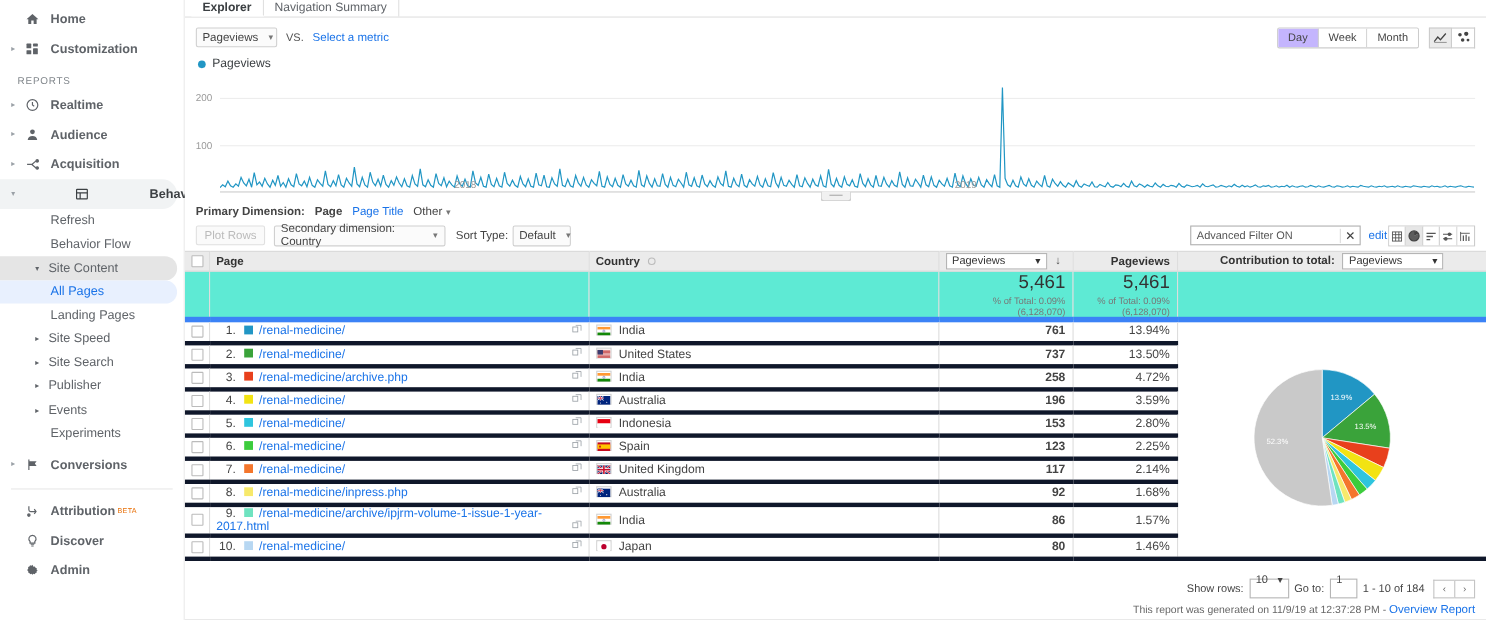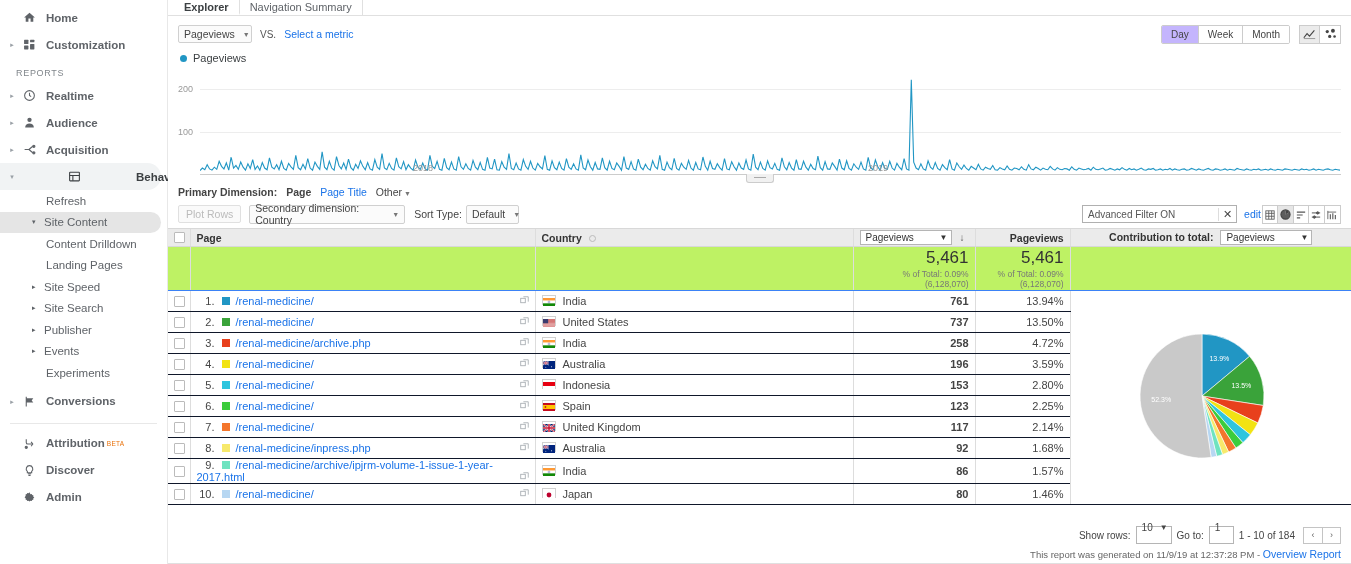--- a/index.html
+++ b/index.html
@@ -84,29 +84,29 @@
   .viewicons { position:absolute; right:10px; top:5px; display:flex; border:1px solid #ccc; }
   .vi { width:15.5px; height:17px; border-right:1px solid #ccc; display:flex; align-items:center;
         justify-content:center; background:#fff; cursor:pointer; }
   .vi:last-child { border-right:none; }
   .vi.on { background:#e6e6e6; }
 
   
   table.gt { border-collapse:collapse; width:100%; font-size:11px; table-layout:fixed; }
   .gt th { background:#ebebeb; border-top:1px solid #d8d8d8; border-bottom:1px solid #d8d8d8;
            font-size:10.5px; color:#333; font-weight:bold; text-align:left; height:18px; padding:0 6px; }
-  .gt td { border-bottom:1px solid #0f172a; height:21px; padding:0 6px; color:#444; }
+  .gt td { border-bottom:4px solid #0f172a; height:21px; padding:0 6px; color:#444; }
   .col-chk { width:22px; }
   .col-page { width:345px; }
   .col-country { width:318px; }
   .col-pv { width:122px; }
   .col-pct { width:95px; }
   .col-pie { }
   .vsep { border-left:1px solid #ddd; }
-  .tot td { background:#bef264; border-bottom:1px solid #3b82f6; height:44px; vertical-align:middle;}
+  .tot td { background:#5eead4; border-bottom:5px solid #3b82f6; height:44px; vertical-align:middle;}
   .bignum { font-size:17px; color:#333; text-align:right; }
   .subnum { font-size:8.5px; color:#777; text-align:right; margin-top:1px; }
   .chk { width:11px; height:11px; border:1px solid #bbb; background:#fff; border-radius:1px; display:block;}
   .rown { color:#444; display:inline-block; width:18px; text-align:right; }
   .sw { display:inline-block; width:8px; height:8px; margin:0 6px 0 7px; }
   .pl { color:#1a73e8; cursor:pointer; }
   .popicon { float:right; color:#9aa0a6; }
   .flag { display:inline-block; width:14px; height:10px; margin-right:7px; vertical-align:-1px;
           border:0.5px solid rgba(0,0,0,.18); }
   .num { text-align:right; font-weight:bold; color:#333; }
@@ -198,26 +198,29 @@
             <rect x="3" y="4" width="18" height="16" rx="1"></rect>
             <path d="M3 10h18M9 10v10"></path>
           </svg>
       </span>
       <span class="nav-label">Behavior</span>
     </div>
 
     <div class="sub-item">
       <span>Refresh</span>
     </div>
+    <div class="sub-item">
+      <span>Behavior Flow</span>
+    </div>
     <div class="sub-item grp">
       <span class="caret">▾</span>
       <span>Site Content</span>
     </div>
-    <div class="sub-item">
-      <span>Content Drilldown</span>
+    <div class="sub-item sel">
+      <span>All Pages</span>
     </div>
     <div class="sub-item">
       <span>Landing Pages</span>
     </div>
     <div class="sub-item collapsed">
       <span class="caret">▸</span>
       <span>Site Speed</span>
     </div>
     <div class="sub-item collapsed">
       <span class="caret">▸</span>

